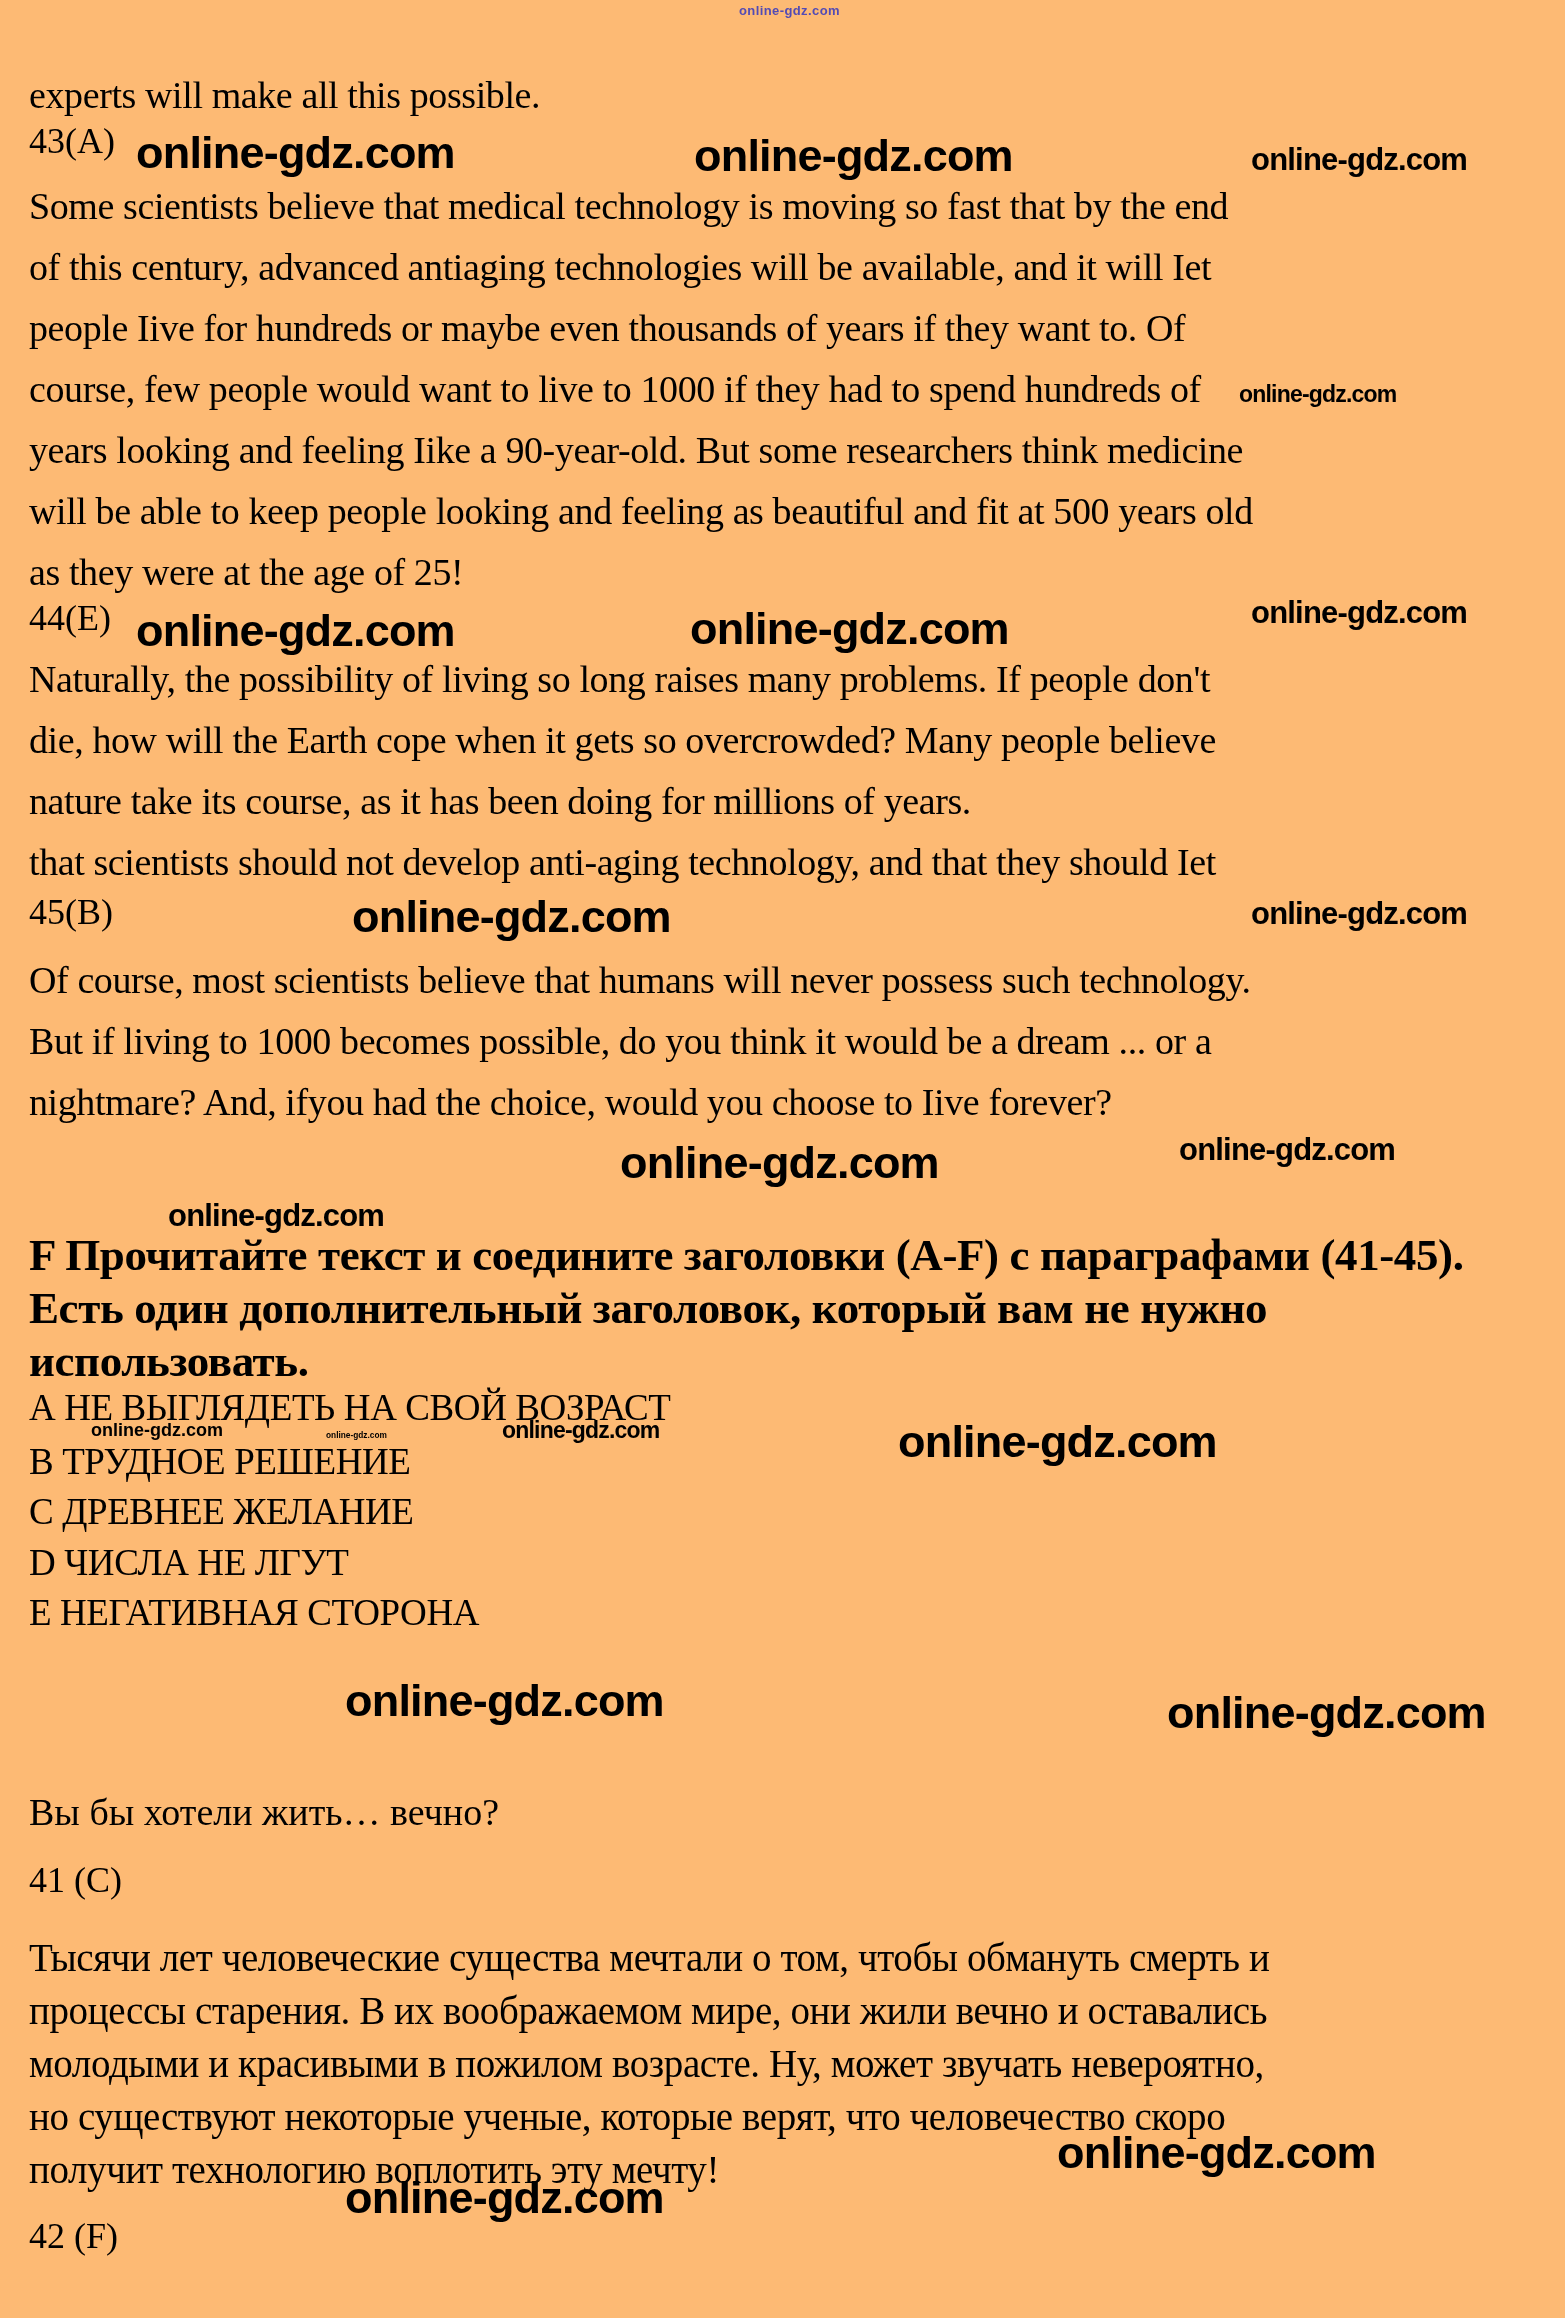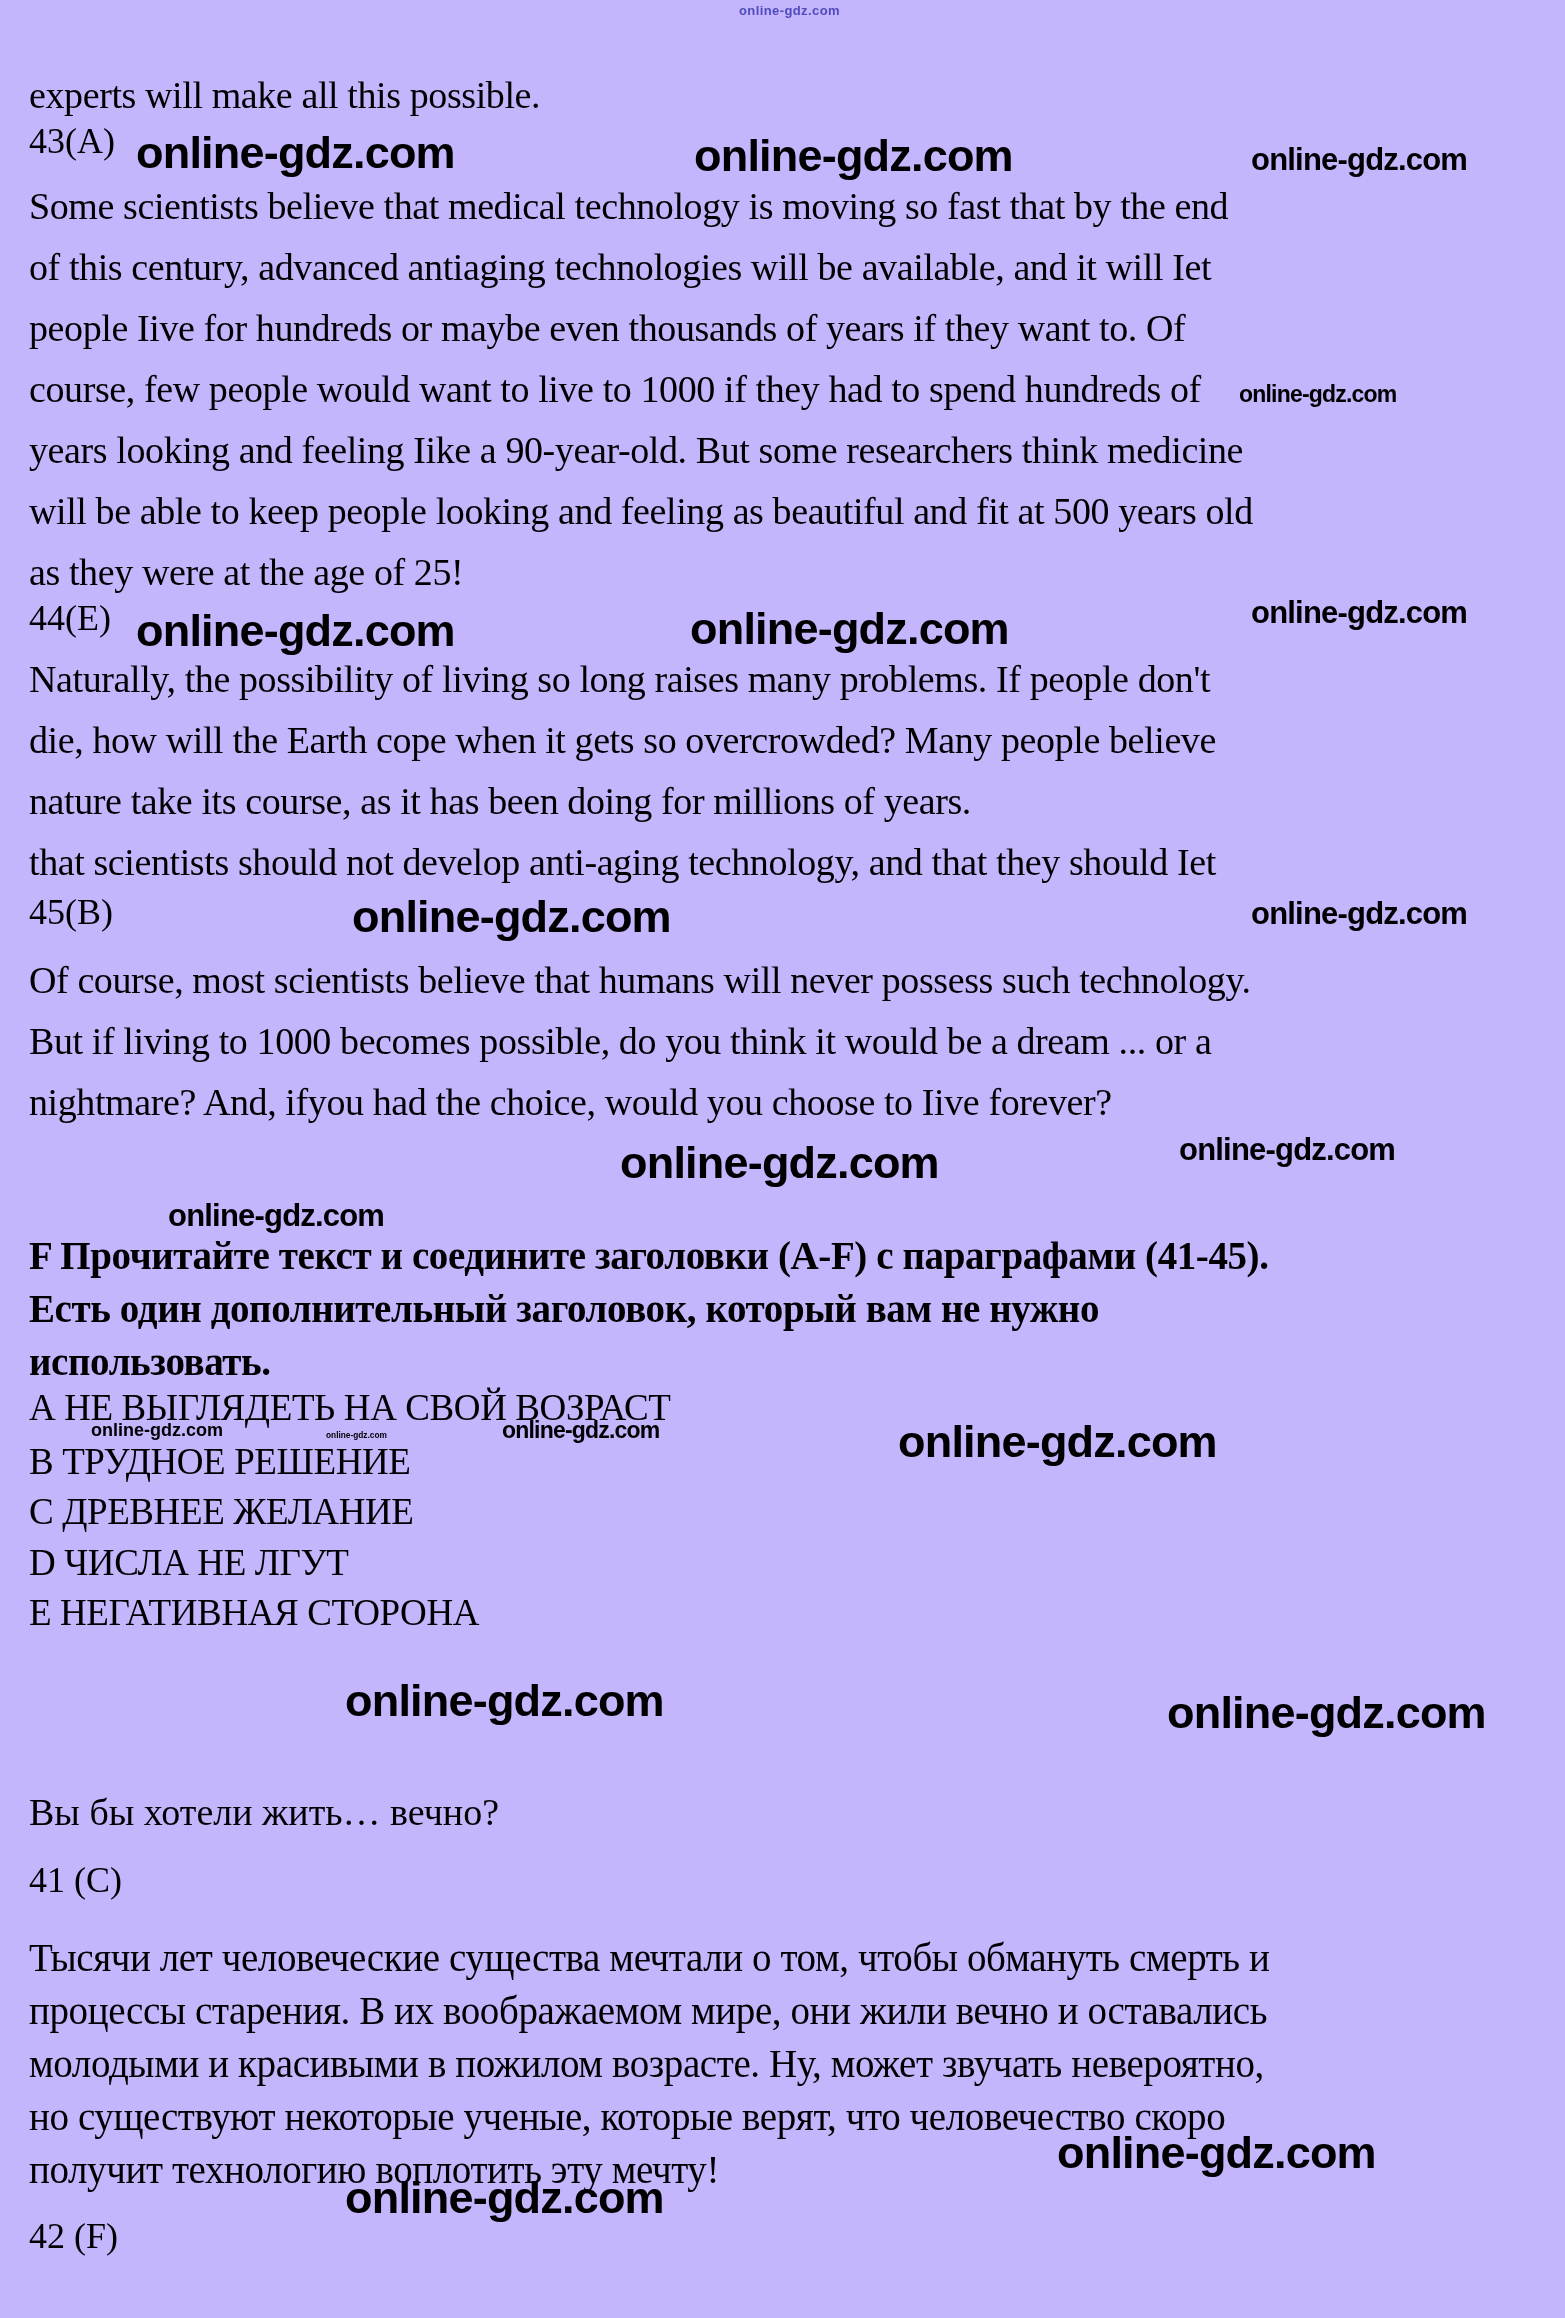--- a/index.html
+++ b/index.html
@@ -1,30 +1,30 @@
 <!DOCTYPE html>
 <html style="font-size:12px"><head>
 <meta charset="utf-8">
 <style>
   html,body{margin:0;padding:0;background:#888;}
   .page{
     position:relative;
     width:1565px;
     height:2319px;
-    background:#c4b5fd;
+    background:#fdba74;
     font-family:"Liberation Serif", serif;
     color:#000000;
     overflow:hidden;
   }
   .t{position:absolute;left:29px;white-space:nowrap;}
   .line{white-space:nowrap;}
   .body-en{font-size:38px;line-height:61px;letter-spacing:-0.4px;}
   .body-ru{font-size:39px;line-height:53px;letter-spacing:-0.4px;}
   .label{font-size:36px;}
-  .bold-ru{font-size:39px;line-height:53px;font-weight:bold;letter-spacing:-0.4px;}
+  .bold-ru{font-size:45px;line-height:53px;font-weight:bold;letter-spacing:-0.4px;}
   .heading-opt{font-size:37px;letter-spacing:-0.4px;}
   .question{font-size:38px;}
   .wm{
     position:absolute;
     font-family:"Liberation Sans", sans-serif;
     font-weight:bold;
     color:#000000;
     white-space:nowrap;
     letter-spacing:-0.8px;
   }

